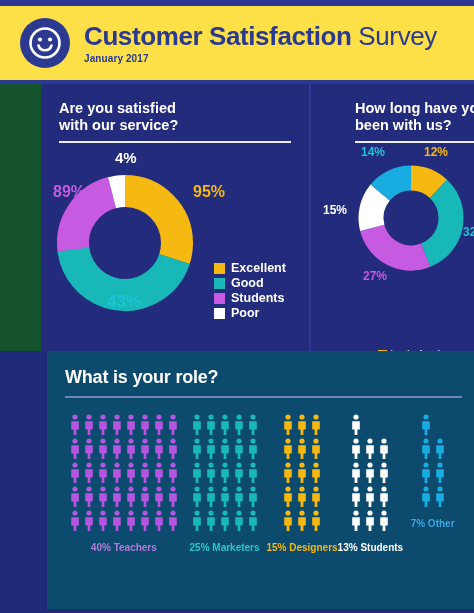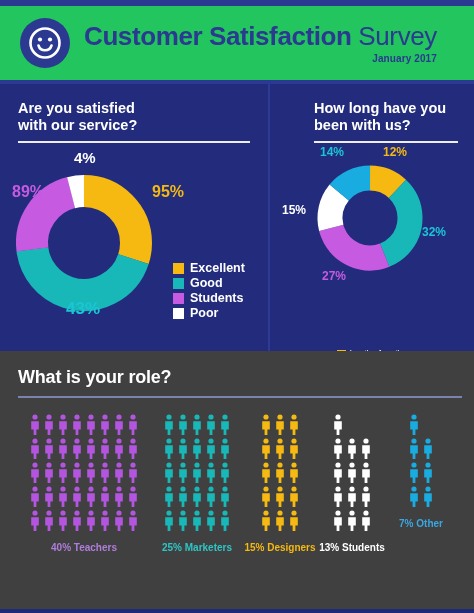--- a/index.html
+++ b/index.html
@@ -14,21 +14,21 @@
     width: 474px; height: 613px;
     background: #1e2a78;
   }
 
   
   .top-accent {
     height: 6px; width: 100%;
     background: #2b3990;
   }
   .header {
-    background: #22c55e;
+    background: #fde047;
     height: 78px;
     display: flex;
     align-items: center;
     padding: 0 14px 0 20px;
     gap: 14px;
     border-bottom: 4px solid #2b3990;
   }
   .logo {
     width: 50px; height: 50px;
     border-radius: 50%;
@@ -45,28 +45,28 @@
     line-height: 1.08;
     white-space: nowrap;
   }
   .title .light { font-weight: normal; }
   .subtitle {
     font-size: 10px;
     font-weight: bold;
     color: #2b3990;
     margin-top: 3px;
     letter-spacing: 0.1px;
-    text-align: right;
   }
 
   
   .charts {
     display: flex;
     height: 267px;
     background: #14532d;
+    padding-left: 41px;
   }
   .panel { position: relative; padding: 16px 0 0 0; }
   .panel-left  { width: 268px; background: #232c7c; }
   .panel-right { width: 206px; background: #232c7c; border-left: 2px solid #2e3a93; }
 
   .panel-head { padding: 0 18px; }
   .panel-right .panel-head { padding: 0 16px; margin-left: 28px; }
   .q-title {
     color: #ffffff;
     font-weight: bold;
@@ -115,24 +115,25 @@
     margin-bottom: 0px;
   }
   .legend2 .sw { width: 9px; height: 7px; flex: 0 0 auto; }
   .legend2 .lb {
     color: #ffffff; font-size: 5.6px; font-weight: bold; line-height: 7.6px;
     letter-spacing: .1px;
   }
 
   
   .roles {
-    background: #404040;
+    background: #0c4a6e;
     height: 258px;
     padding: 16px 12px 0 18px;
     position: relative;
+    margin-left: 47px;
   }
   .roles-title {
     color: #ffffff;
     font-weight: bold;
     font-size: 18px;
     letter-spacing: -0.2px;
   }
   .roles-rule {
     margin-top: 8px;
     height: 2px;
@@ -202,21 +203,21 @@
             <circle r="52" fill="none" stroke="#f5b912" stroke-width="32" stroke-dasharray="98.0 228.7" transform="rotate(-90)"></circle>
             <circle r="52" fill="none" stroke="#19b8b8" stroke-width="32" stroke-dasharray="140.5 186.2" transform="rotate(18)"></circle>
             <circle r="52" fill="none" stroke="#c65ae0" stroke-width="32" stroke-dasharray="75.1 251.6" transform="rotate(172.8)"></circle>
             <circle r="52" fill="none" stroke="#ffffff" stroke-width="32" stroke-dasharray="13.1 313.6" transform="rotate(255.6)"></circle>
           </g>
         </svg>
 
         <span class="pct" style="left:74px; top:6px; color:#ffffff; font-size:15px;">4%</span>
         <span class="pct" style="left:152px; top:40px; color:#f5b912; font-size:16px;">95%</span>
         <span class="pct" style="left:12px; top:40px; color:#c65ae0; font-size:16px;">89%</span>
-        <span class="pct" style="left:66px; top:156px; color:#19c6d6; font-size:17px;">43%</span>
+        <span class="pct" style="left:66px; top:149px; color:#19c6d6; font-size:17px;">43%</span>
 
         <div class="legend1">
           <div class="row">
             <span class="sw" style="background:#f5b912"></span>
             <span class="lb">Excellent</span>
           </div>
           <div class="row">
             <span class="sw" style="background:#19b8b8"></span>
             <span class="lb">Good</span>
           </div>

